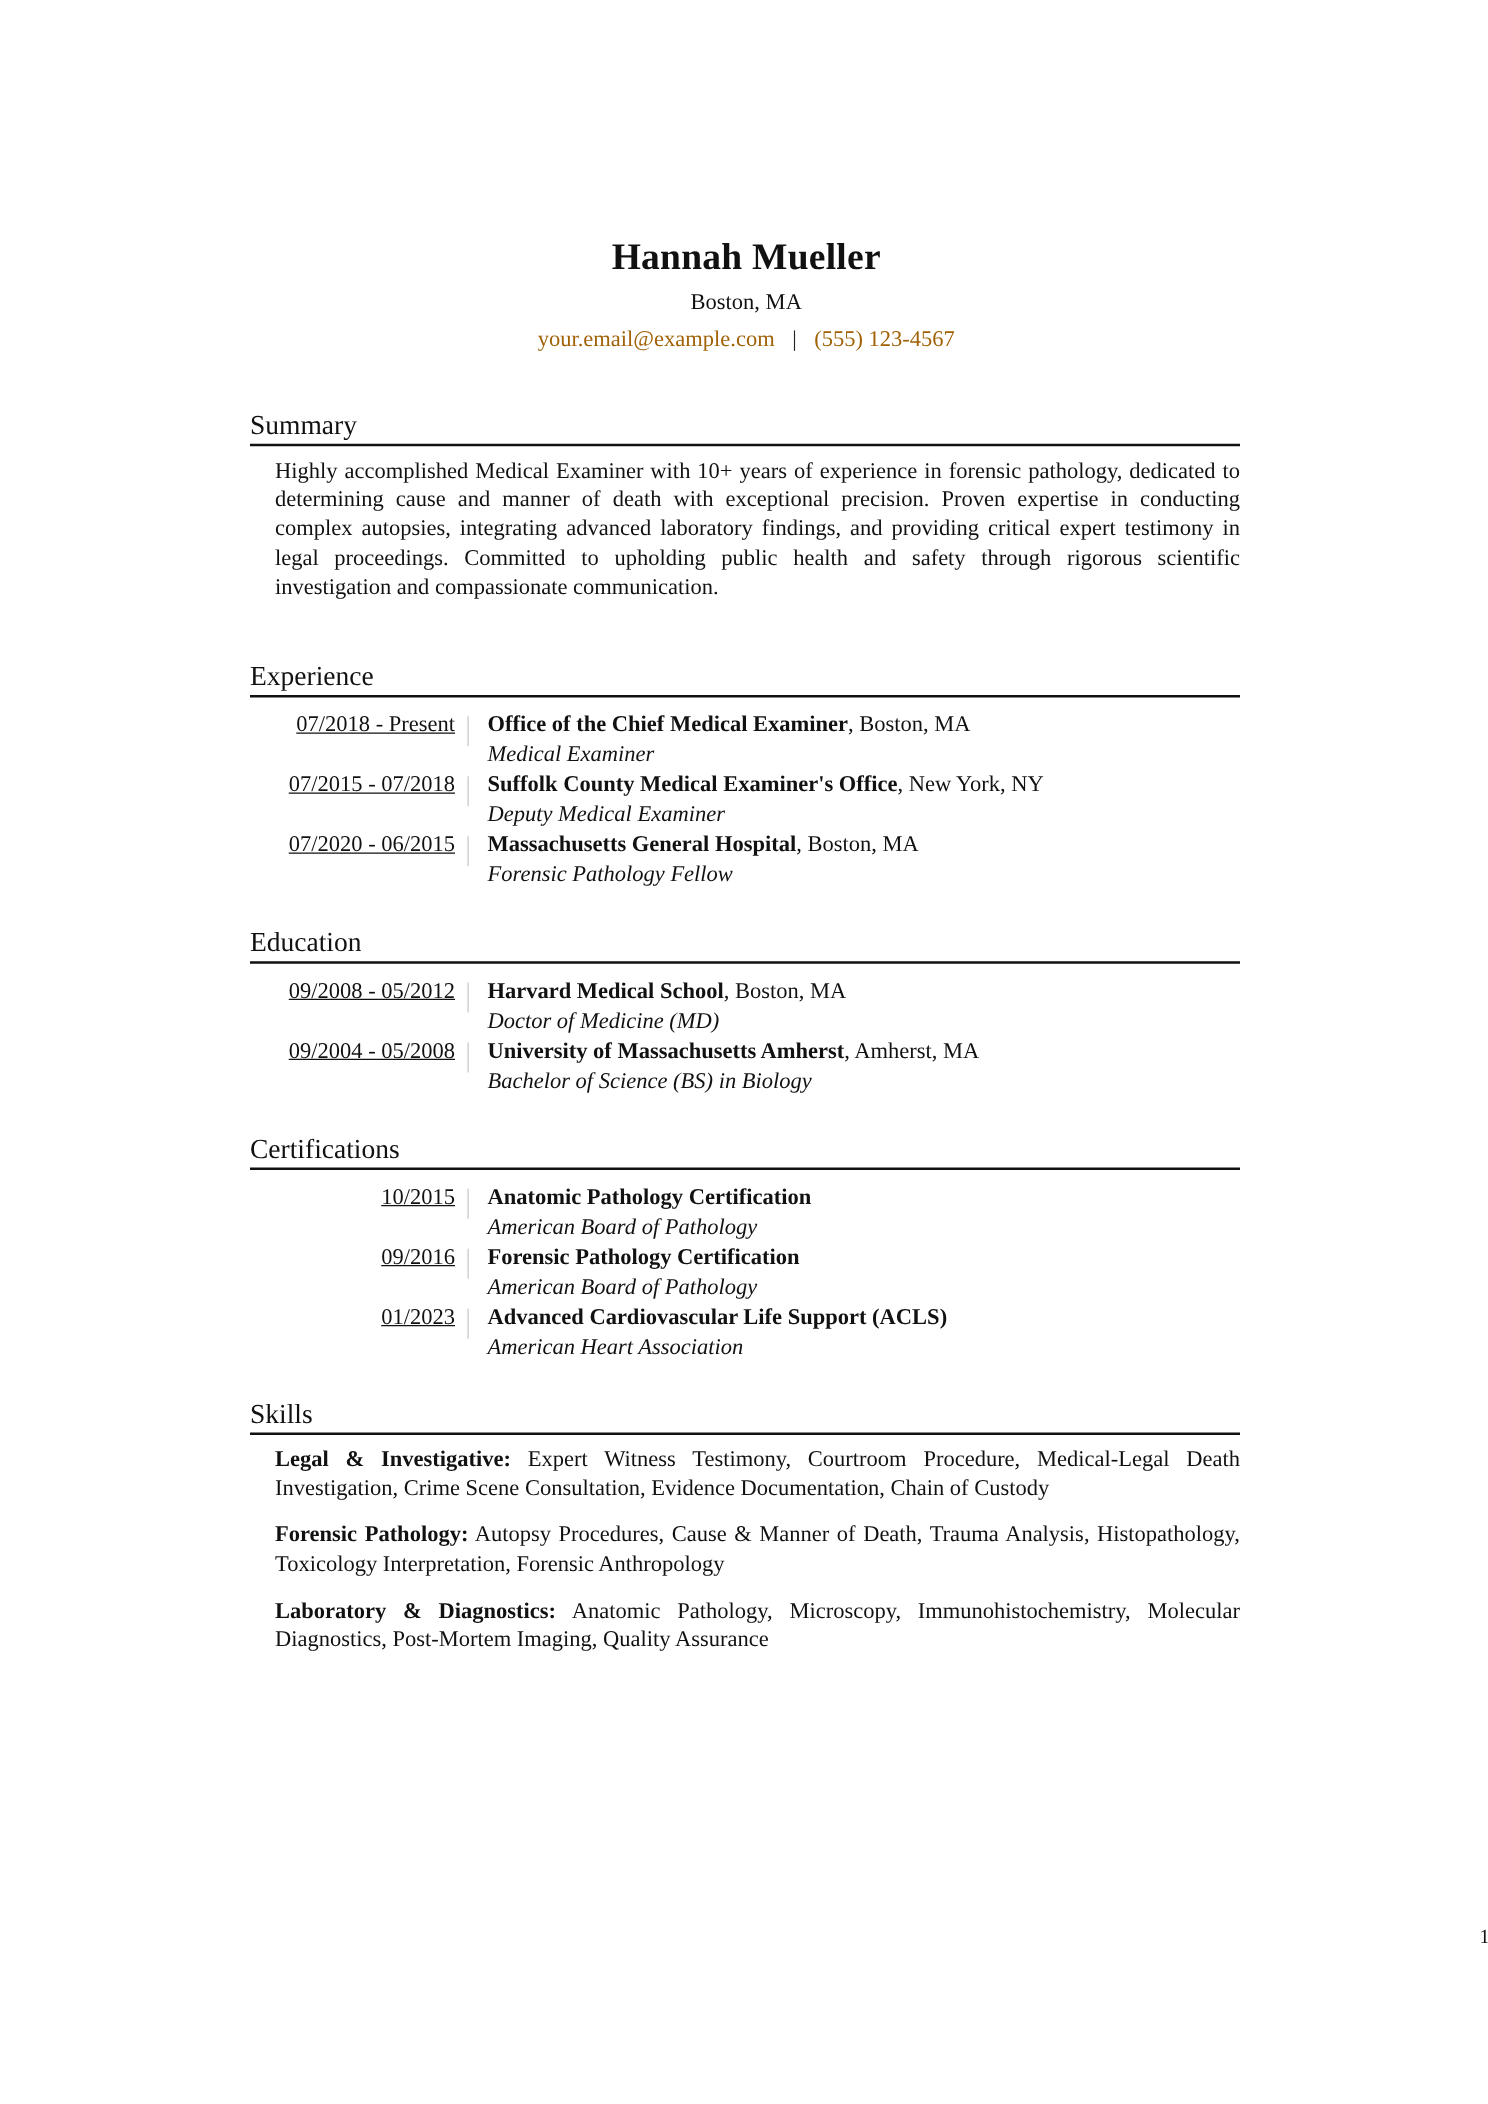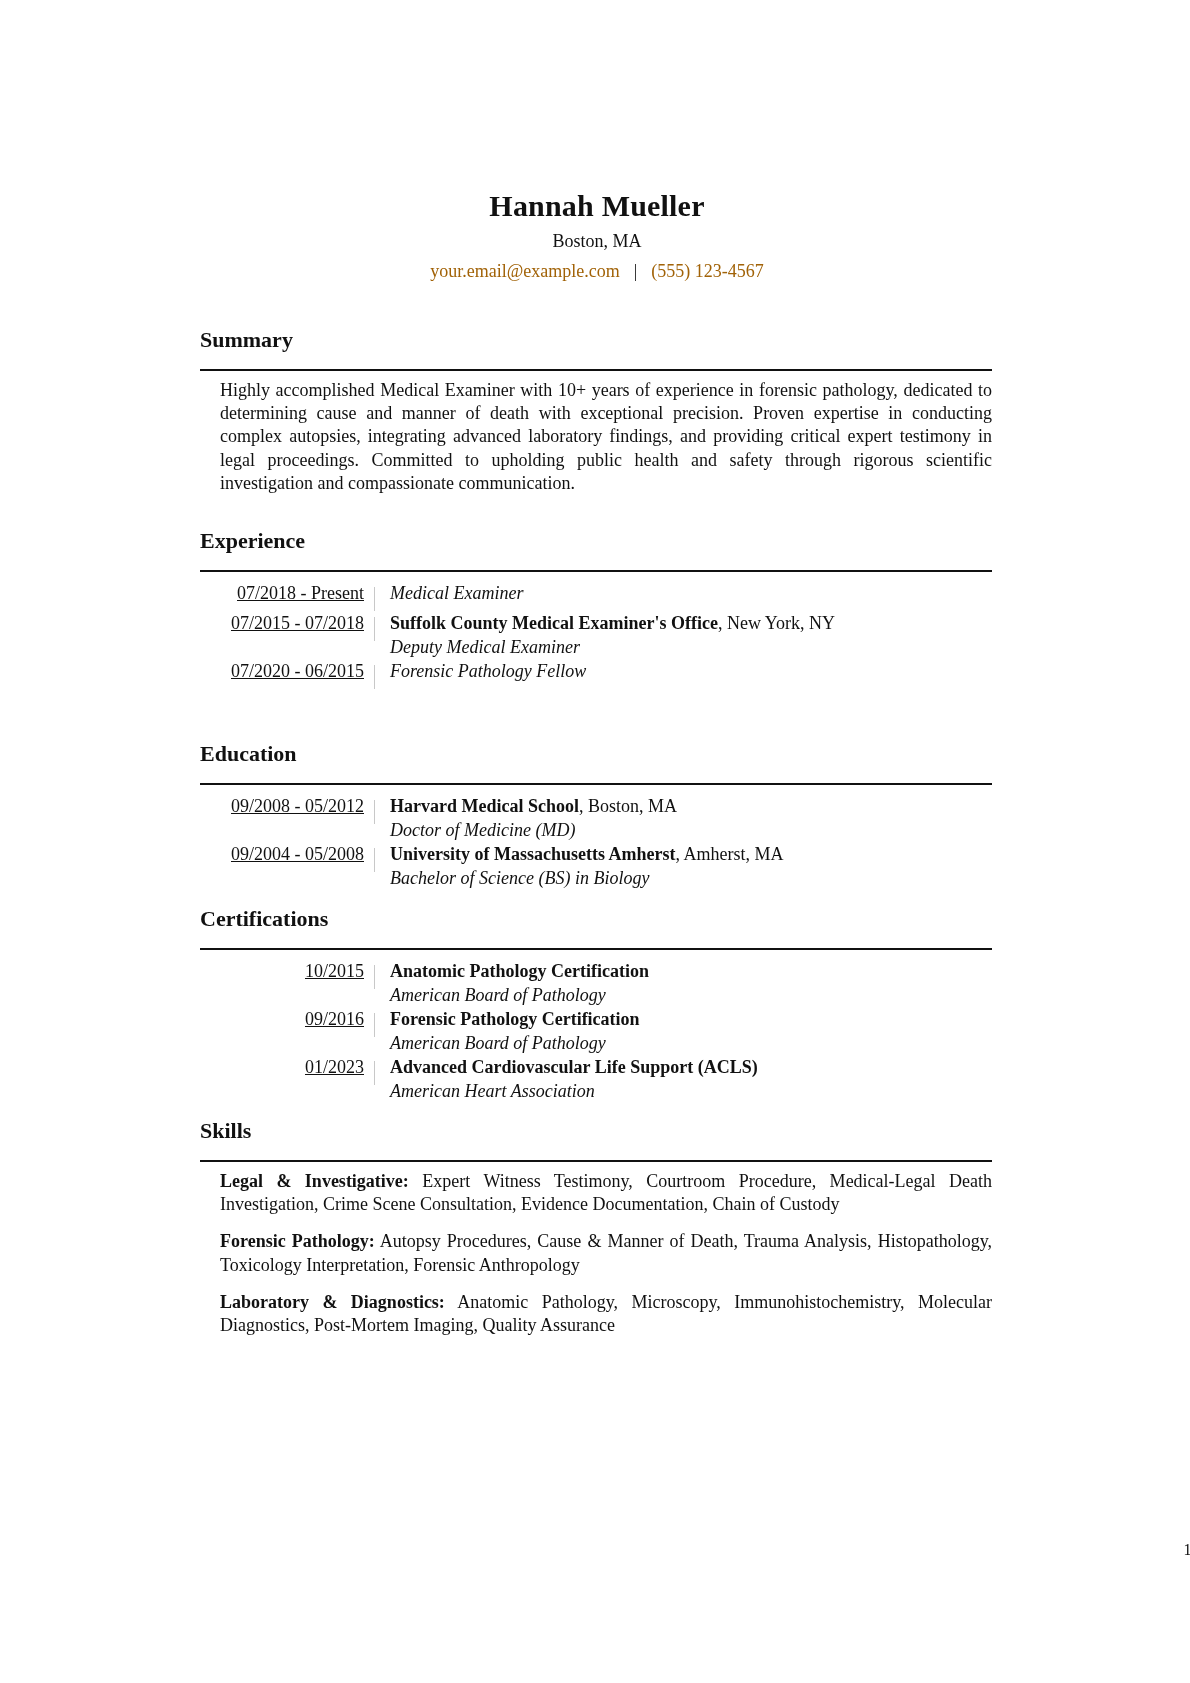--- a/index.html
+++ b/index.html
@@ -11,22 +11,22 @@
     .page { position: absolute; left: 2px; top: 0; width: 1190px; height: 1439px; }
     .header { position: absolute; top: 188px; left: 0; width: 1190px; text-align: center; }
     .name { font-size: 30px; font-weight: bold; line-height: 36px; letter-spacing: 0.2px; }
     .location { font-size: 18px; line-height: 22px; margin-top: 6px; }
     .contact { font-size: 18px; line-height: 22px; margin-top: 8px; }
     .contact a { color: #a16207; text-decoration: none; }
     .contact .sep { color: #222; margin: 0 14px; }
 
     .section { position: absolute; left: 198px; width: 792px; }
     .section h2 {
-      font-size: 22px; font-weight: bold; margin: 0; line-height: 28px;
-      padding-bottom: 15px; border-bottom: 2px solid #111;
+      font-size: 22px; font-weight: normal; margin: 0; line-height: 28px;
+      padding-bottom: 1px; border-bottom: 2px solid #111;
     }
     .summary-text {
       margin: 8px 0 0 20px; font-size: 18px; line-height: 23.2px; text-align: justify;
     }
     .entries { margin-top: 10px; }
     .entry { display: flex; font-size: 18px; line-height: 23.5px; margin-bottom: 1px; }
     .entry .date {
       width: 174px; text-align: right; padding-right: 10px; position: relative;
       flex: 0 0 auto; box-sizing: border-box; text-decoration: underline;
     }
@@ -65,35 +65,37 @@
     <p class="summary-text">Highly accomplished Medical Examiner with 10+ years of experience in forensic pathology, dedicated to determining cause and manner of death with exceptional precision. Proven expertise in conducting complex autopsies, integrating advanced laboratory findings, and providing critical expert testimony in legal proceedings. Committed to upholding public health and safety through rigorous scientific investigation and compassionate communication.</p>
   </div>
 
   <div class="section" style="top:527px;">
     <h2>Experience</h2>
     <div class="entries">
       <div class="entry">
         <div class="date">07/2018 - Present</div>
         <div class="divider"></div>
         <div class="body">
+          <div class="title"><b>Office of the Chief Medical Examiner</b><span>, Boston, MA</span></div>
           <div class="sub">Medical Examiner</div>
         </div>
       </div>
       <div class="entry">
         <div class="date">07/2015 - 07/2018</div>
         <div class="divider"></div>
         <div class="body">
           <div class="title"><b>Suffolk County Medical Examiner's Office</b><span>, New York, NY</span></div>
           <div class="sub">Deputy Medical Examiner</div>
         </div>
       </div>
       <div class="entry">
         <div class="date">07/2020 - 06/2015</div>
         <div class="divider"></div>
         <div class="body">
+          <div class="title"><b>Massachusetts General Hospital</b><span>, Boston, MA</span></div>
           <div class="sub">Forensic Pathology Fellow</div>
         </div>
       </div>
     </div>
   </div>
 
   <div class="section" style="top:740px;">
     <h2>Education</h2>
     <div class="entries">
       <div class="entry">

